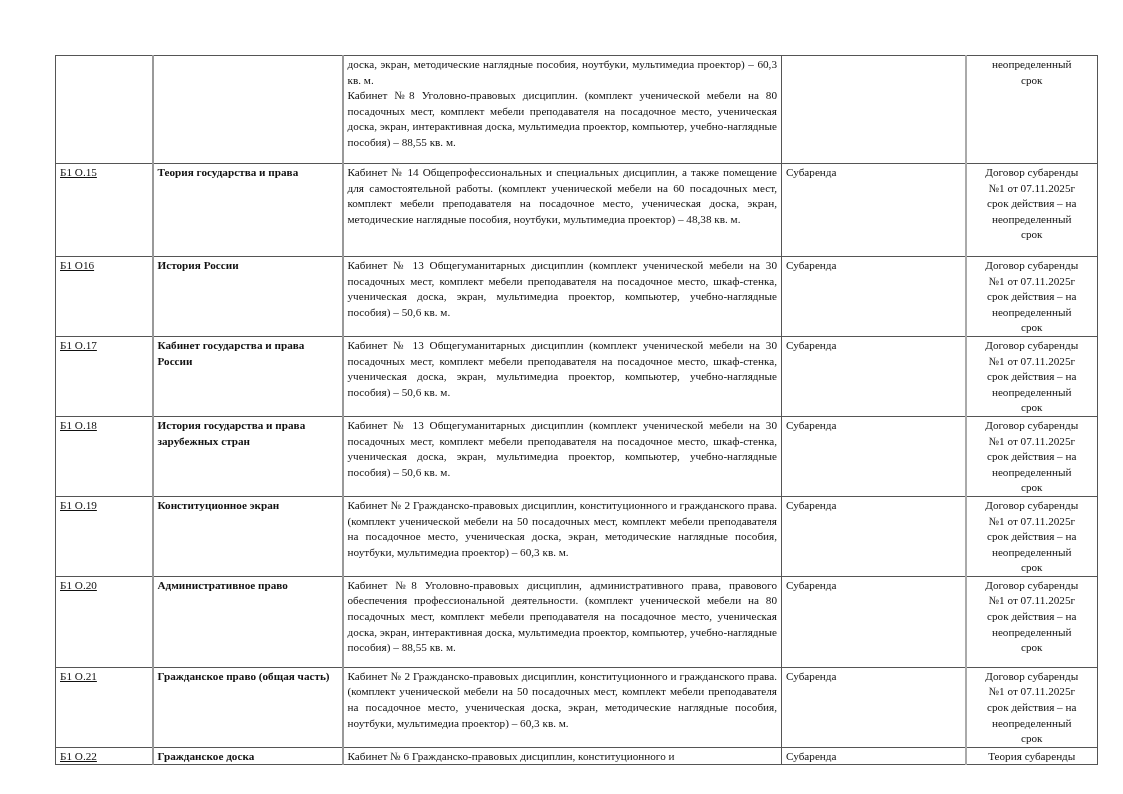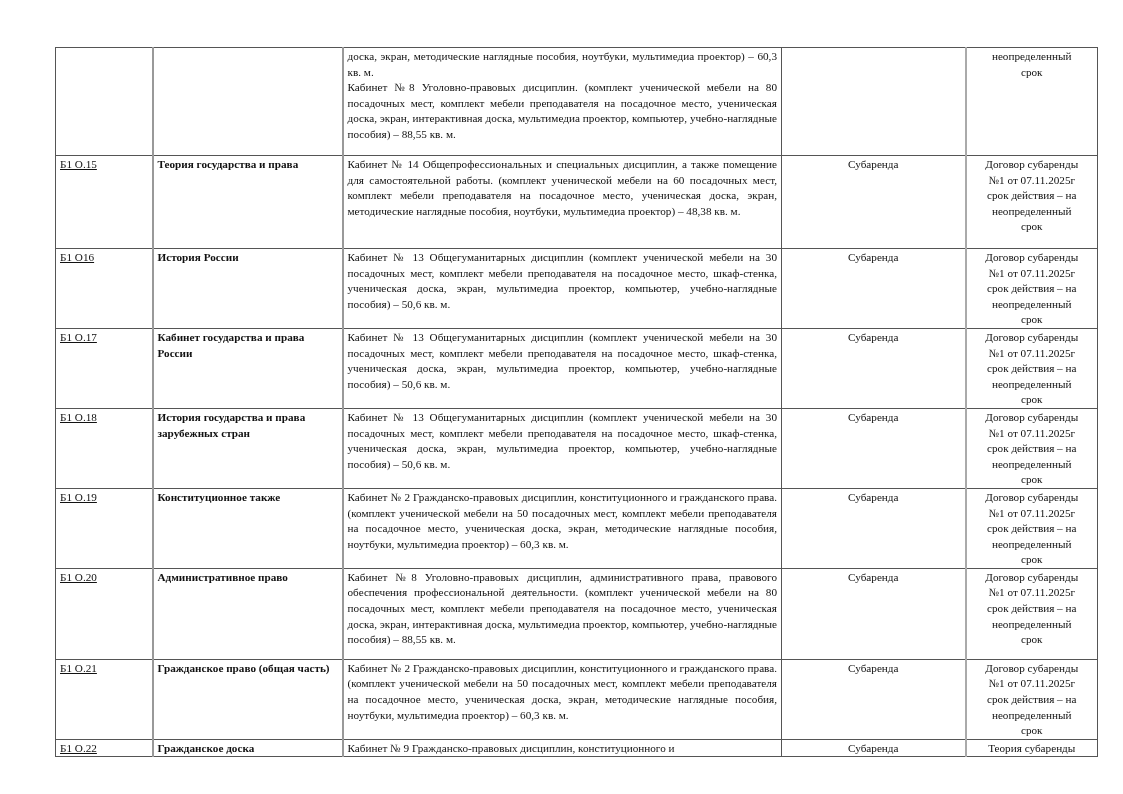--- a/index.html
+++ b/index.html
@@ -1,27 +1,27 @@
 <!DOCTYPE html>
 <html><head>
   <meta charset="utf-8">
   <style>
     html, body { margin: 0; padding: 0; background: #ffffff; }
     body { width: 1123px; height: 794px; position: relative; overflow: hidden;
            font-family: "Liberation Serif", "DejaVu Serif", serif; color: #111; }
-    table.main { position: absolute; left: 55px; top: 47px; border-collapse: collapse;
+    table.main { position: absolute; left: 55px; top: 55px; border-collapse: collapse;
                  table-layout: fixed; width: 1042px; }
     table.main td { border: 1px solid #555; vertical-align: top; padding: 1px 4px 0 4px;
                     font-size: 11.2px; line-height: 15.6px; overflow: hidden; }
     table.main tr { border-top: 1.5px solid #111; }
     td.code { text-align: left; padding-left: 3px; text-decoration: underline; }
     td.subj { text-align: left; font-weight: bold; border-left: 2px solid #999 !important; border-right: 2px solid #999 !important; }
     td.room { text-align: justify; }
     td.room .rb { font-weight: normal; }
-    td.basis { text-align: center; font-size: 14.5px; line-height: 18px; padding-top: 1px; }
+    td.basis { font-size: 14.5px; line-height: 18px; padding-top: 1px; }
     td.doc { text-align: center; border-left: 2px solid #aaa !important; margin-left: 16px; }
     col.c1 { width: 97px; }
     col.c2 { width: 190px; }
     col.c3 { width: 439px; }
     col.c4 { width: 184px; }
     col.c5 { width: 132px; }
     .para { display: block; }
   </style>
 </head>
 <body>
@@ -87,21 +87,21 @@
       <td class="room">
         <span class="para"><span class="rb">Кабинет № 13  Общегуманитарных дисциплин</span><span> (комплект ученической мебели на 30 посадочных мест, комплект мебели преподавателя на посадочное место, шкаф-стенка, ученическая доска, экран, мультимедиа проектор,  компьютер, учебно-наглядные пособия) – 50,6 кв. м.</span></span>
       </td>
       <td class="basis">Субаренда</td>
       <td class="doc">
           <span style="display:block;width:100px;margin:0 auto;">Договор субаренды №1 от 07.11.2025г срок действия – на неопределенный срок</span>
         </td>
     </tr>
     <tr style="height: 77px;">
       <td class="code">Б1 О.19</td>
-      <td class="subj">Конституционное также</td>
+      <td class="subj">Конституционное экран</td>
       <td class="room">
         <span class="para"><span class="rb">Кабинет № 2 Гражданско-правовых дисциплин, конституционного и гражданского права.</span><span> (комплект ученической мебели на 50 посадочных мест, комплект мебели преподавателя на посадочное место, ученическая доска, экран, методические наглядные пособия, ноутбуки, мультимедиа проектор)  – 60,3 кв. м.</span></span>
       </td>
       <td class="basis">Субаренда</td>
       <td class="doc">
           <span style="display:block;width:100px;margin:0 auto;">Договор субаренды №1 от 07.11.2025г срок действия – на неопределенный срок</span>
         </td>
     </tr>
     <tr style="height: 91px;">
       <td class="code">Б1 О.20</td>
@@ -122,21 +122,21 @@
       </td>
       <td class="basis">Субаренда</td>
       <td class="doc">
           <span style="display:block;width:100px;margin:0 auto;">Договор субаренды №1 от 07.11.2025г срок действия – на неопределенный срок</span>
         </td>
     </tr>
     <tr style="height: 16px;">
       <td class="code">Б1 О.22</td>
       <td class="subj">Гражданское доска</td>
       <td class="room">
-        <span class="para" style="white-space:nowrap;"><span class="rb">Кабинет № 9 Гражданско-правовых дисциплин, конституционного и</span><span></span></span>
+        <span class="para" style="white-space:nowrap;"><span class="rb">Кабинет № 6 Гражданско-правовых дисциплин, конституционного и</span><span></span></span>
       </td>
       <td class="basis">Субаренда</td>
       <td class="doc">
           <span style="display:block;width:110px;margin:0 auto;">Теория субаренды</span>
         </td>
     </tr>
   </tbody>
 </table>
 
 </body></html>

